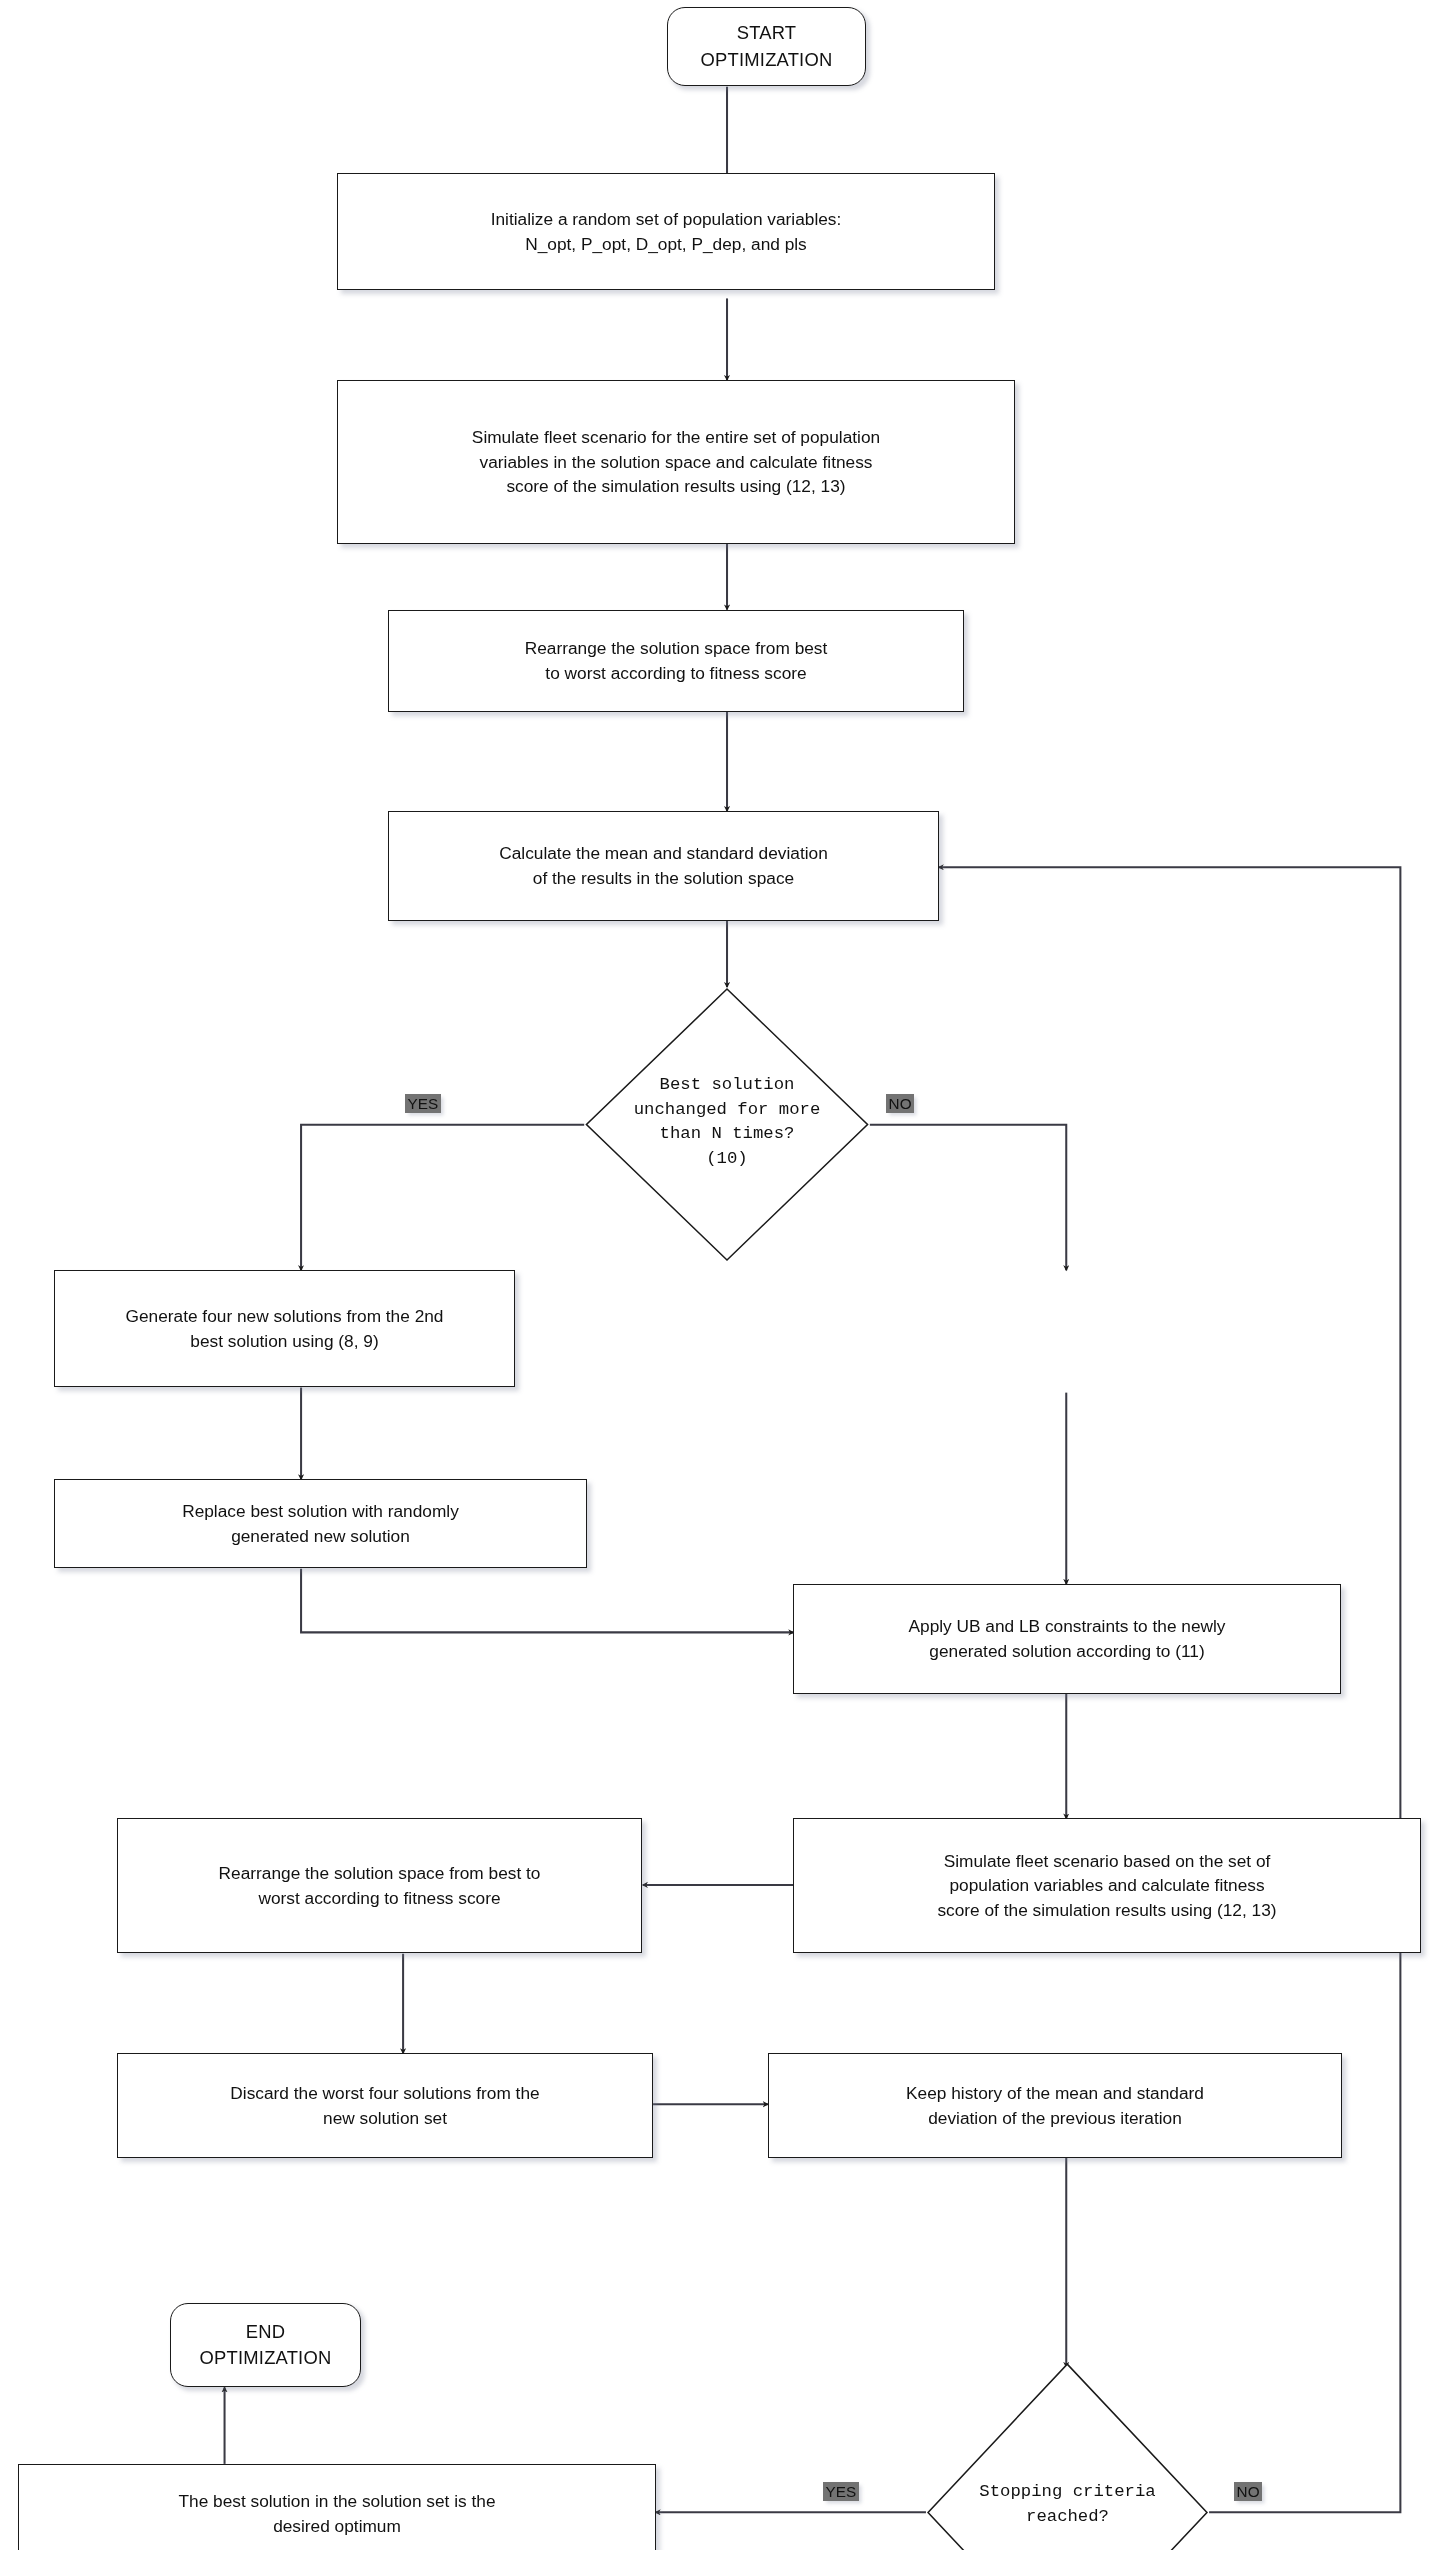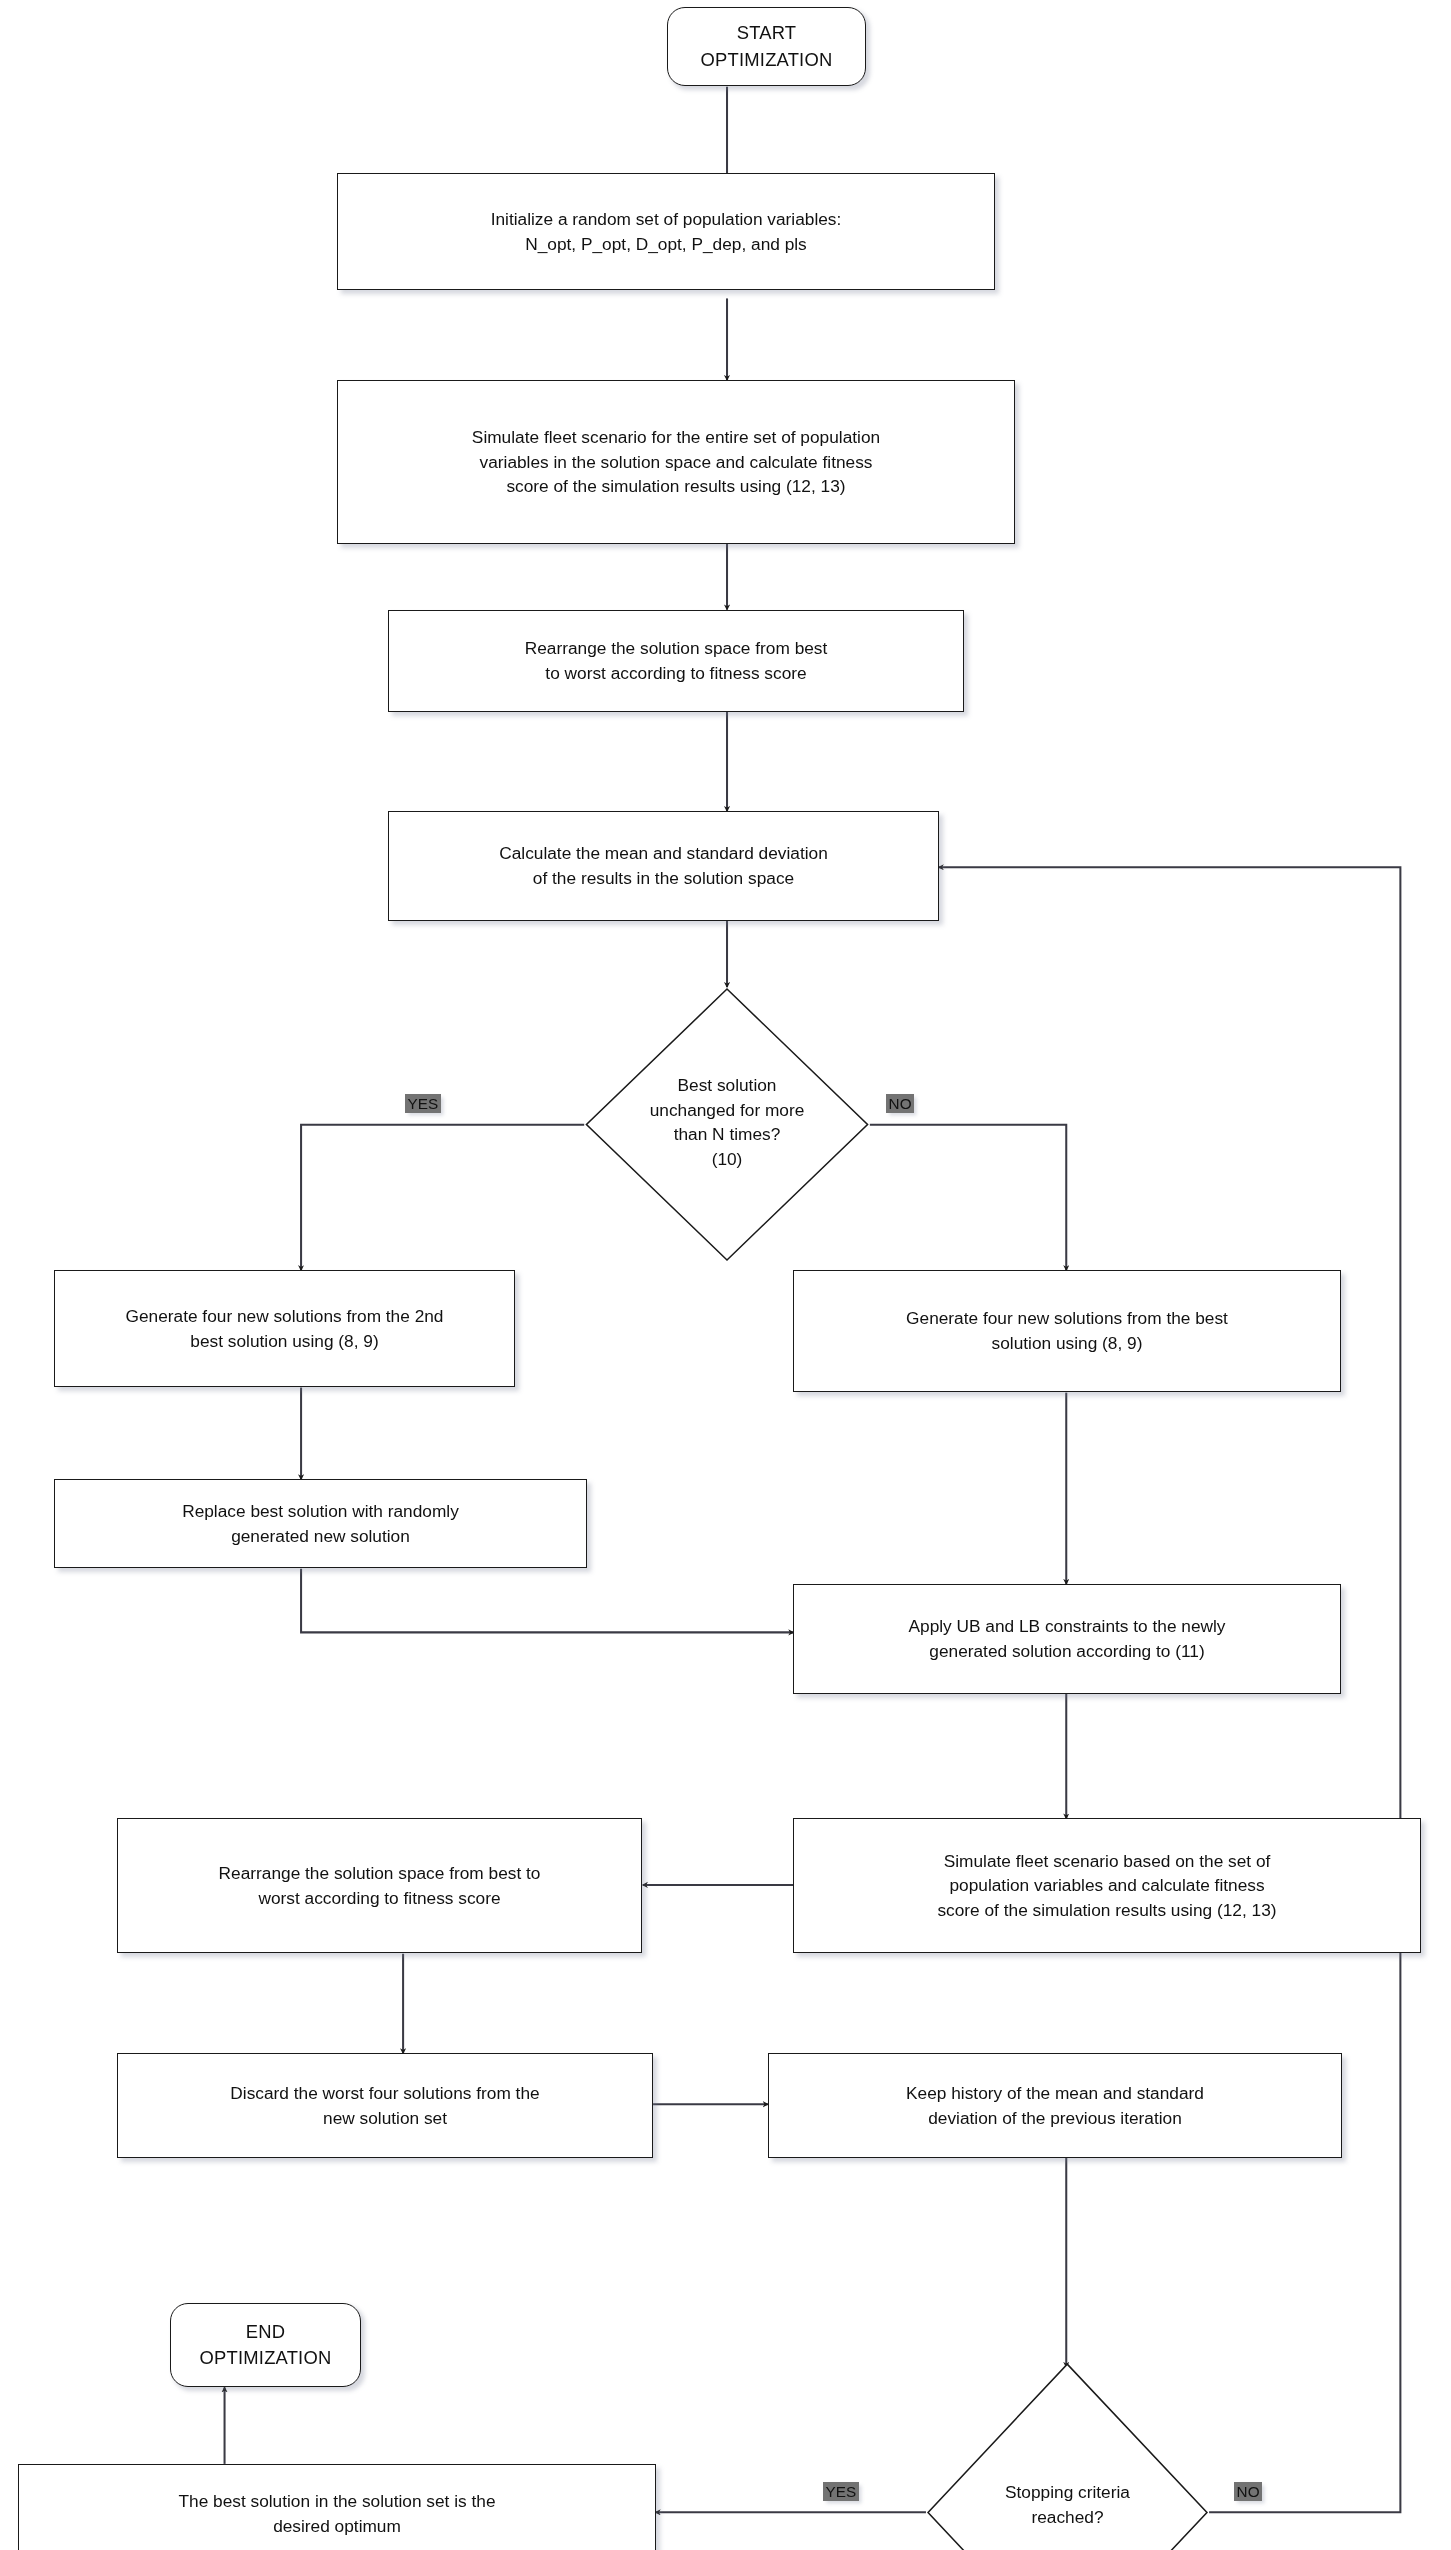--- a/index.html
+++ b/index.html
@@ -45,20 +45,21 @@
     letter-spacing: 0.2px;
     margin-left: 40px;
   }
   .node .txt {
     width: 100%;
     white-space: pre-line;
   }
   .decision {
     position: absolute;
     z-index: 3;
+    font-family: Liberation Mono, monospace;
   }
   .decision .dlabel {
     position: absolute;
     left: 0;
     width: 100%;
     text-align: center;
     font-size: 17.3px;
     line-height: 1.42;
     color: #111111;
     white-space: pre-line;
@@ -171,24 +172,20 @@
   </div>
 
   <div class="edge-label" style="left:405px; top:1094px;">YES</div>
   <div class="edge-label" style="left:886px; top:1094px;">NO</div>
 
   <div class="node" style="left:54px; top:1270px; width:461px; height:117px;">
     <span class="txt">Generate four new solutions from the 2nd
 best solution using (8, 9)</span>
   </div>
 
-  <div class="node" style="left:793px; top:1270px; width:548px; height:122px;">
-    <span class="txt">Generate four new solutions from the best
-solution using (8, 9)</span>
-  </div>
 
   <div class="node" style="left:54px; top:1479px; width:533px; height:89px;">
     <span class="txt">Replace best solution with randomly
 generated new solution</span>
   </div>
 
   <div class="node" style="left:793px; top:1584px; width:548px; height:110px;">
     <span class="txt">Apply UB and LB constraints to the newly
 generated solution according to (11)</span>
   </div>

